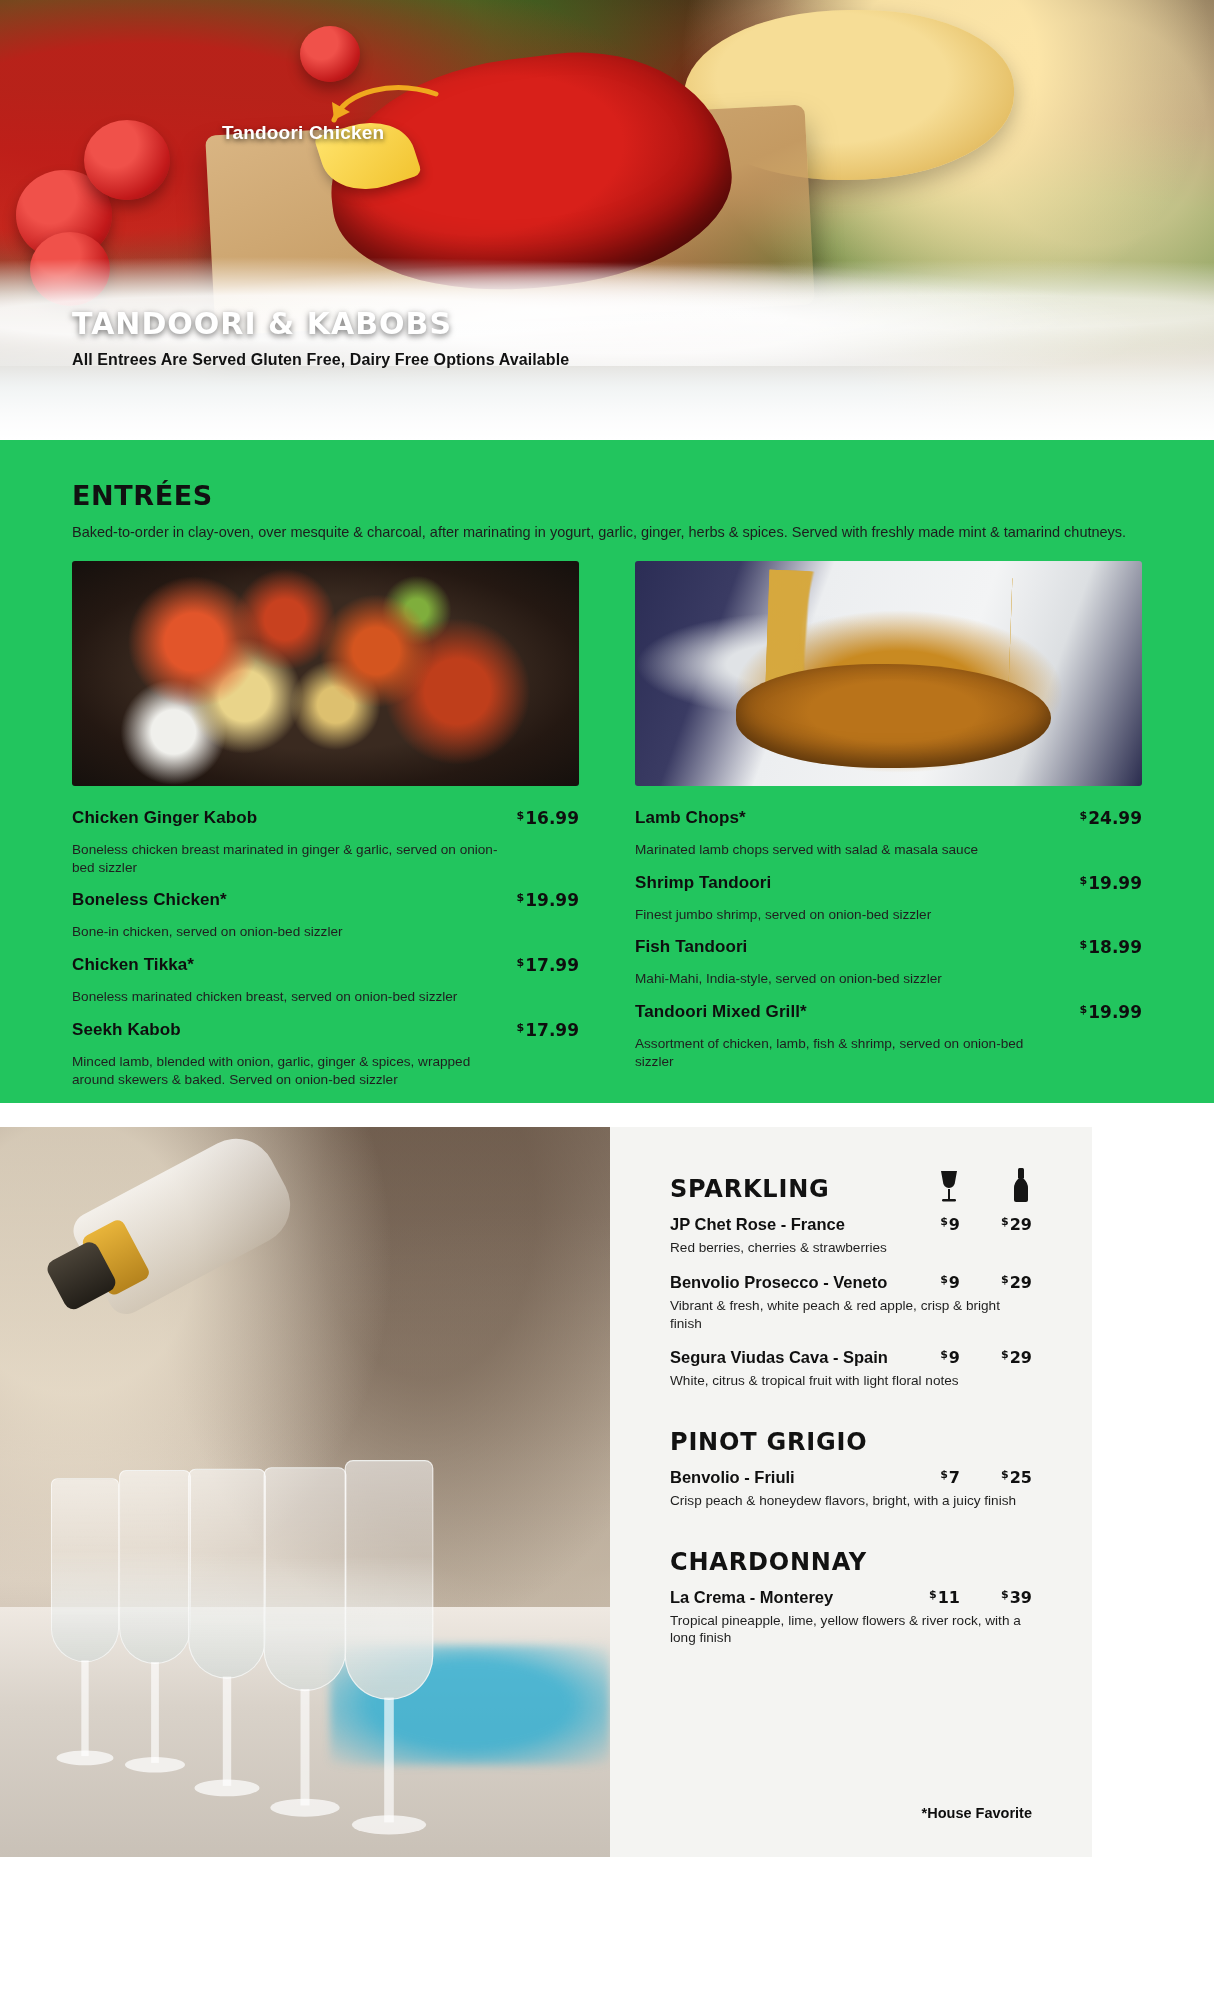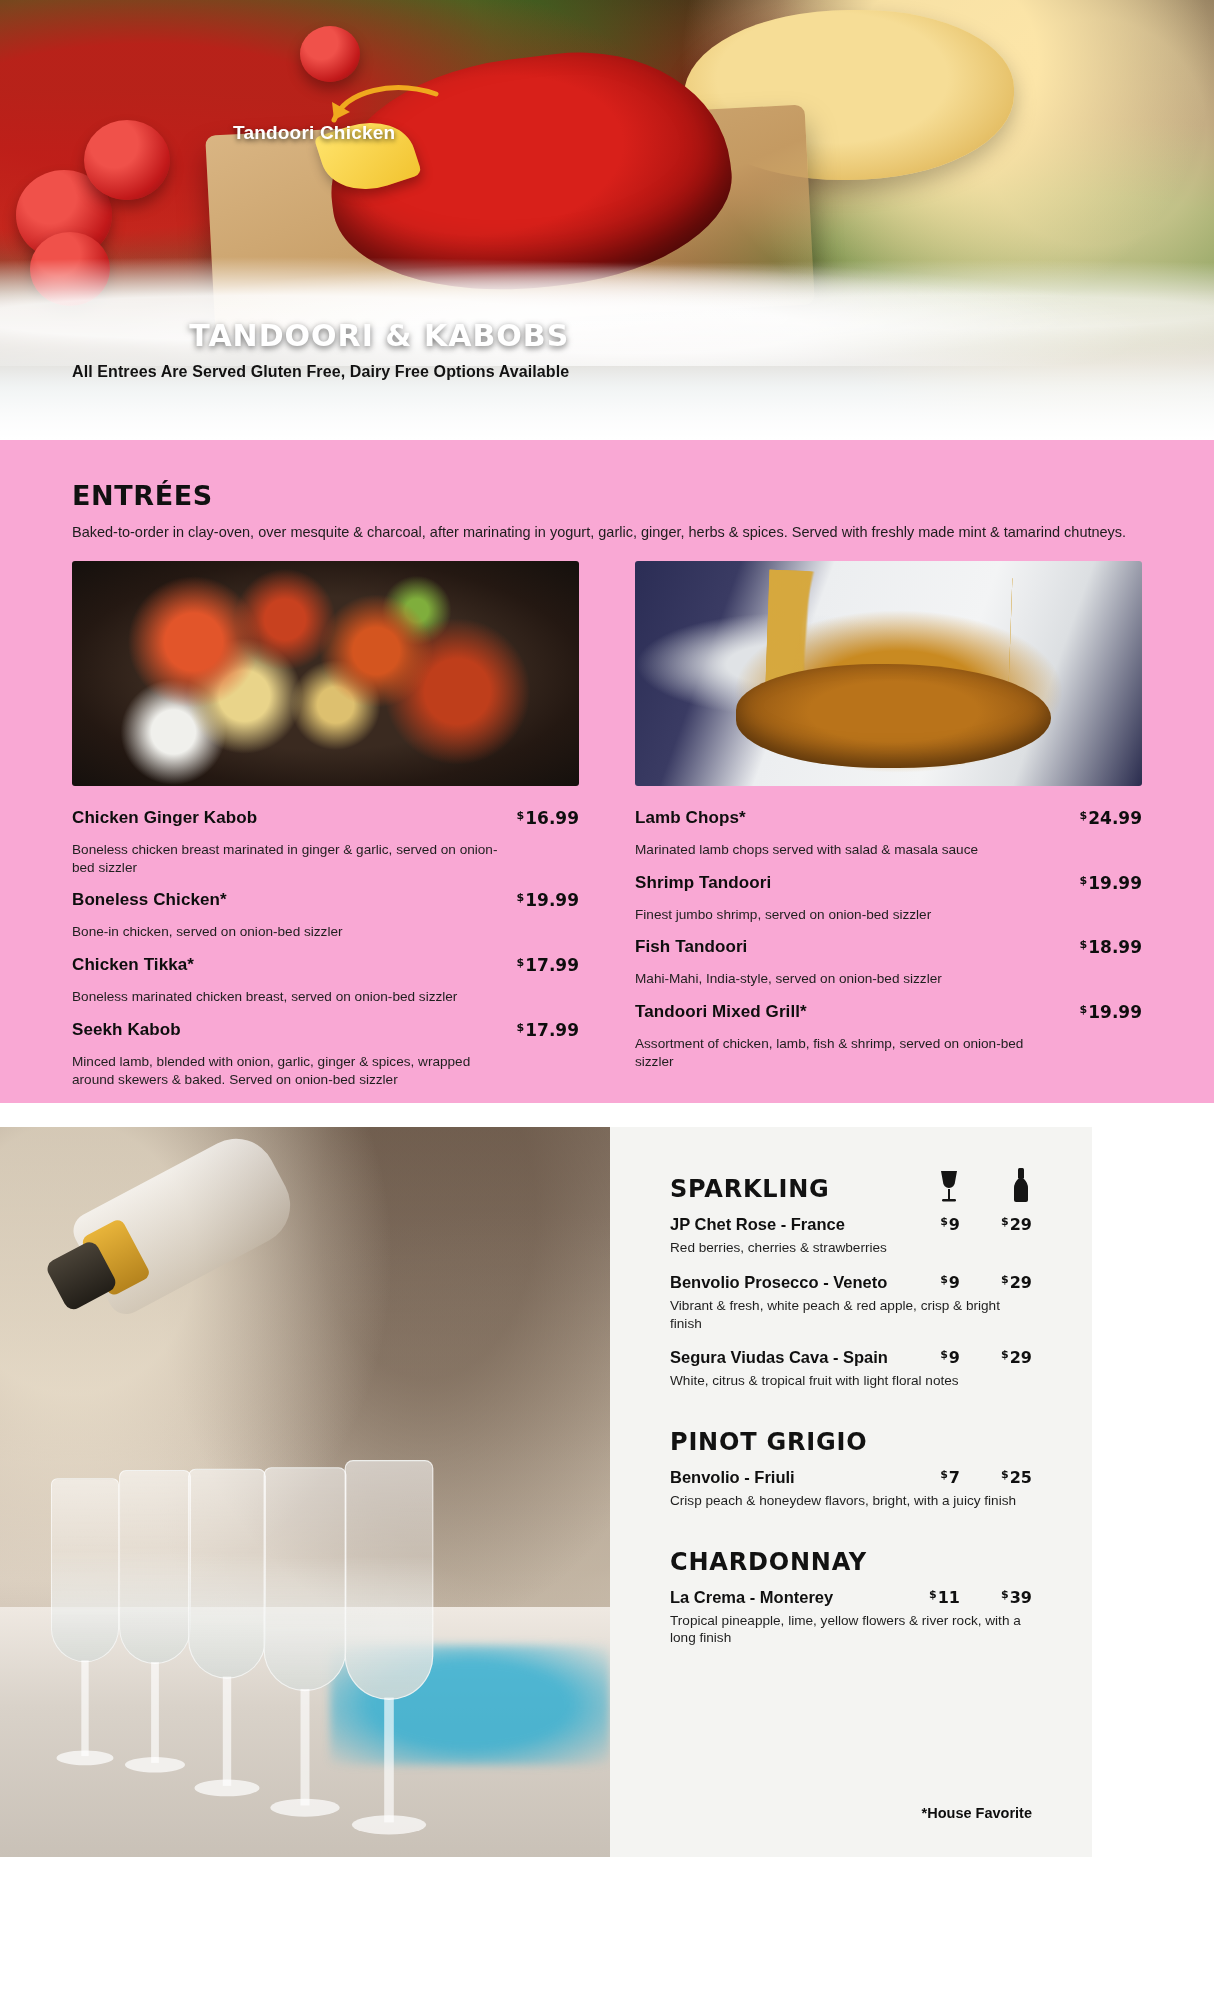--- a/index.html
+++ b/index.html
@@ -96,40 +96,39 @@
   .hero-steam {
     position: absolute;
     left: 0; bottom: 74px; width: 1214px; height: 120px;
     background: radial-gradient(ellipse at 22% 60%, rgba(255,255,255,0.9) 0 22%, rgba(255,255,255,0) 60%),
                 radial-gradient(ellipse at 52% 70%, rgba(255,255,255,0.85) 0 20%, rgba(255,255,255,0) 58%),
                 radial-gradient(ellipse at 80% 55%, rgba(255,255,255,0.7) 0 18%, rgba(255,255,255,0) 56%);
   }
 
   .callout-label {
     position: absolute;
-    left: 233px; top: 122px;
+    left: 222px; top: 122px;
     color: #ffffff;
     font-size: 19px;
     font-weight: bold;
     letter-spacing: 0.2px;
     text-shadow: 0 2px 5px rgba(0,0,0,0.65);
     z-index: 6;
   }
   .callout-arrow {
     position: absolute;
     left: 328px; top: 78px;
     width: 118px; height: 52px;
     z-index: 6;
   }
 
   .section-title-band {
     position: absolute;
-    left: 72px; top: 318px;
+    left: 72px; top: 306px;
     z-index: 7;
-    text-align: right;
   }
   .section-title {
     font-size: 30px;
     font-weight: 900;
     color: #ffffff;
     letter-spacing: 1px;
     font-family: "DejaVu Sans", sans-serif;
     text-shadow: 0 2px 6px rgba(0,0,0,0.55);
     margin: 0;
   }
@@ -138,21 +137,21 @@
     font-size: 16px;
     font-weight: bold;
     color: #121212;
     letter-spacing: 0.1px;
   }
 
   
   .entrees {
     position: relative;
     padding: 18px 72px 0 72px;
-    background: #f9a8d4;
+    background: #22c55e;
   }
   .entrees-head {
     font-family: "DejaVu Sans", sans-serif;
     font-size: 27px;
     font-weight: 900;
     letter-spacing: 0.6px;
     color: #111111;
     margin: 22px 0 12px 0;
   }
   .entrees-desc {

